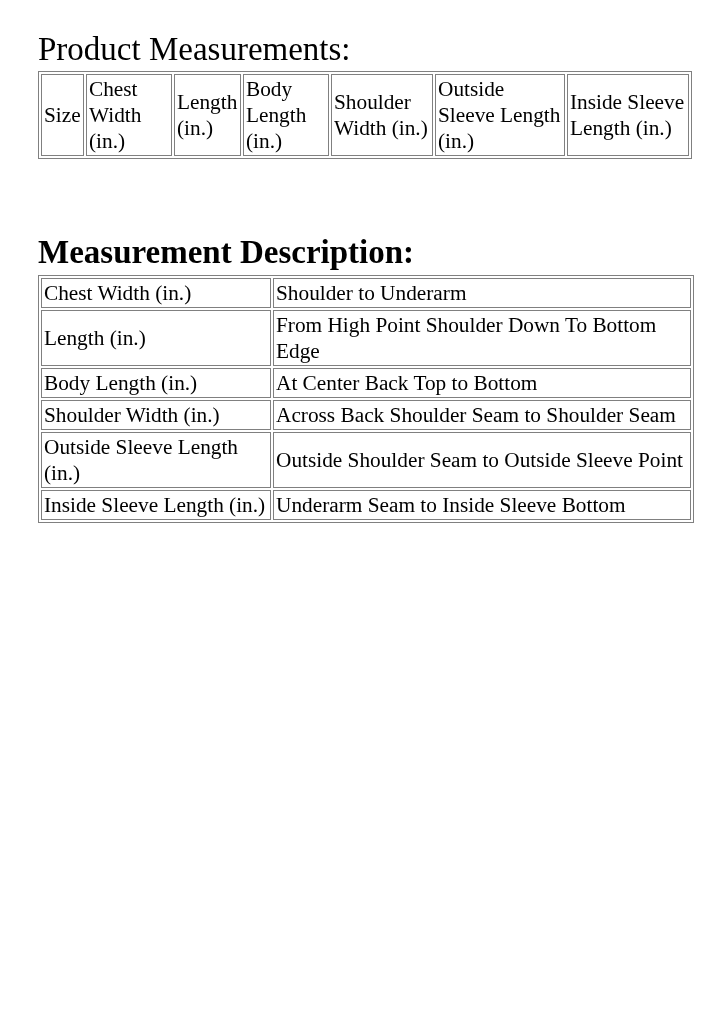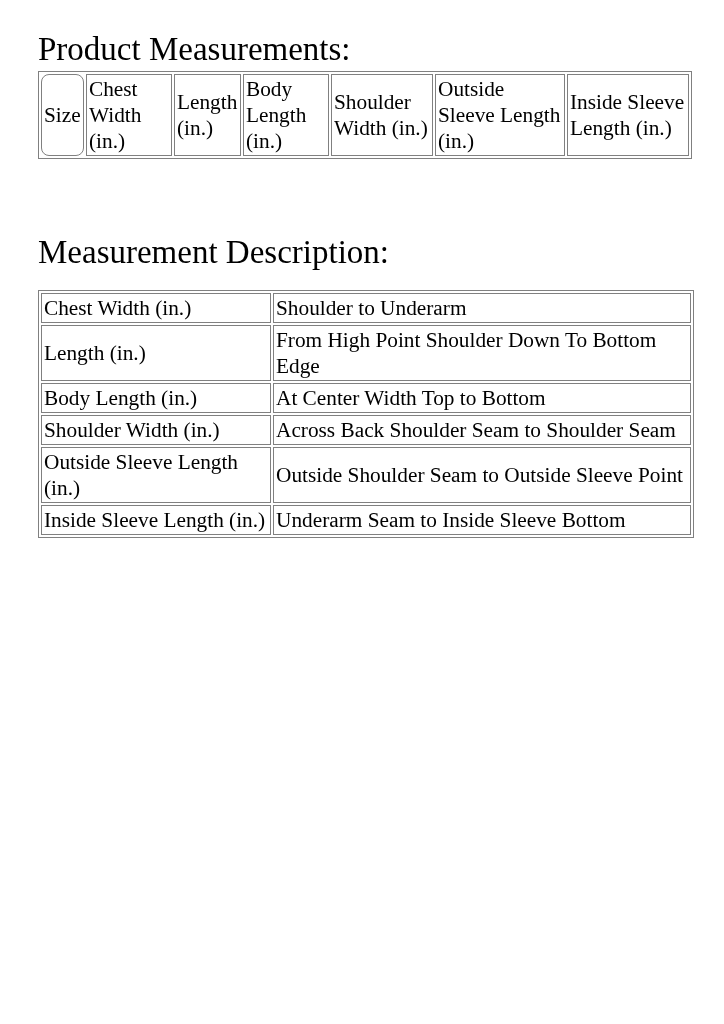--- a/index.html
+++ b/index.html
@@ -21,37 +21,38 @@
     box-sizing: border-box;
   }
   .doc-heading {
     font-size: 33px;
     font-weight: normal;
     line-height: 38px;
     margin: 0 0 3px 0;
   }
   .doc-heading.second {
     margin-top: 74px;
-    margin-bottom: 19px;
+    margin-bottom: 4px;
+    font-weight: bold;
   }
   table.meas {
     border-collapse: separate;
     border-spacing: 2px;
     border: 1px solid #808080;
     background: #ffffff;
   }
   table.meas td {
     border: 1px solid #808080;
     padding: 1px 2px;
     vertical-align: middle;
     text-align: left;
     font-weight: normal;
   }
   
-  .c0 { width: 37px; border-radius: 8px;  }
+  .c0 { width: 37px;  }
   .c1 { width: 80px;  }
   .c2 { width: 61px;  }
   .c3 { width: 80px;  }
   .c4 { width: 96px;  }
   .c5 { width: 124px; }
   .c6 { width: 116px; }
   
   .d0 { width: 224px; }
   .d1 { width: 412px; }
 </style>
@@ -83,21 +84,21 @@
       <tr>
         <td class="d0">Chest Width (in.)</td>
         <td class="d1">Shoulder to Underarm</td>
       </tr>
       <tr>
         <td class="d0">Length (in.)</td>
         <td class="d1">From High Point Shoulder Down To Bottom Edge</td>
       </tr>
       <tr>
         <td class="d0">Body Length (in.)</td>
-        <td class="d1">At Center Width Top to Bottom</td>
+        <td class="d1">At Center Back Top to Bottom</td>
       </tr>
       <tr>
         <td class="d0">Shoulder Width (in.)</td>
         <td class="d1">Across Back Shoulder Seam to Shoulder Seam</td>
       </tr>
       <tr>
         <td class="d0">Outside Sleeve Length (in.)</td>
         <td class="d1">Outside Shoulder Seam to Outside Sleeve Point</td>
       </tr>
       <tr>

